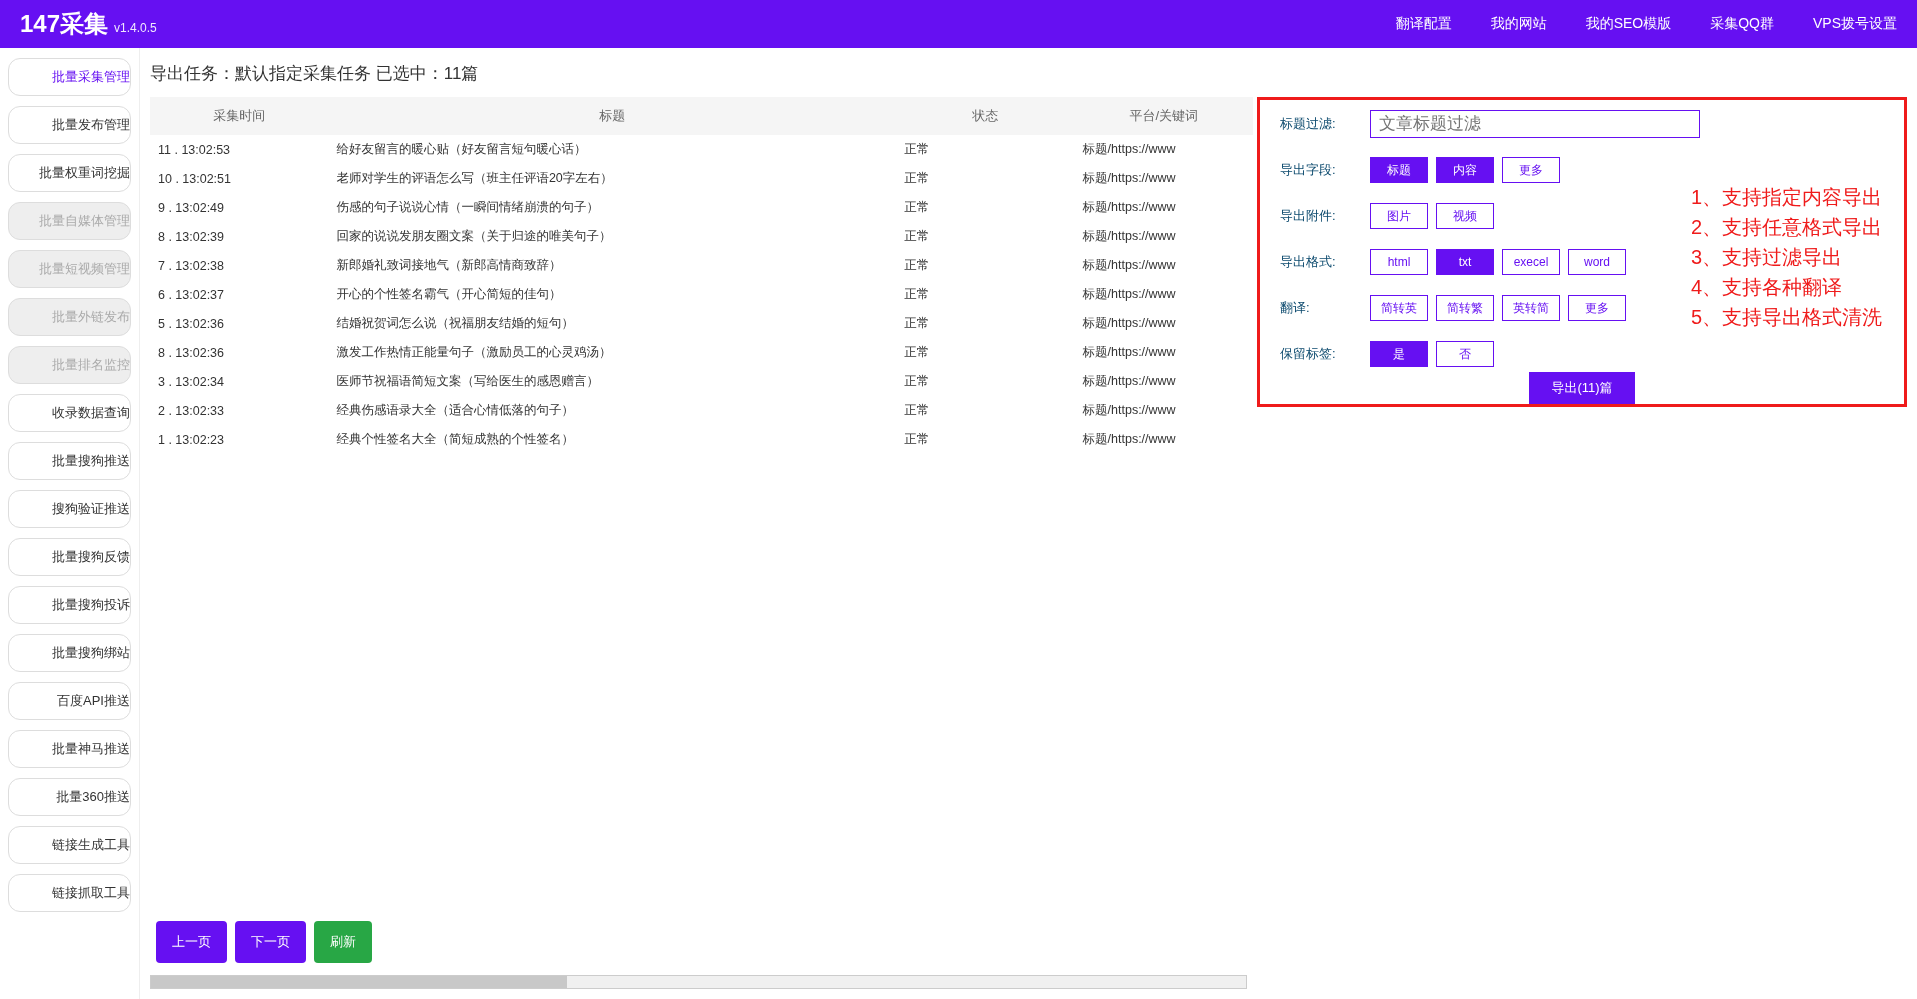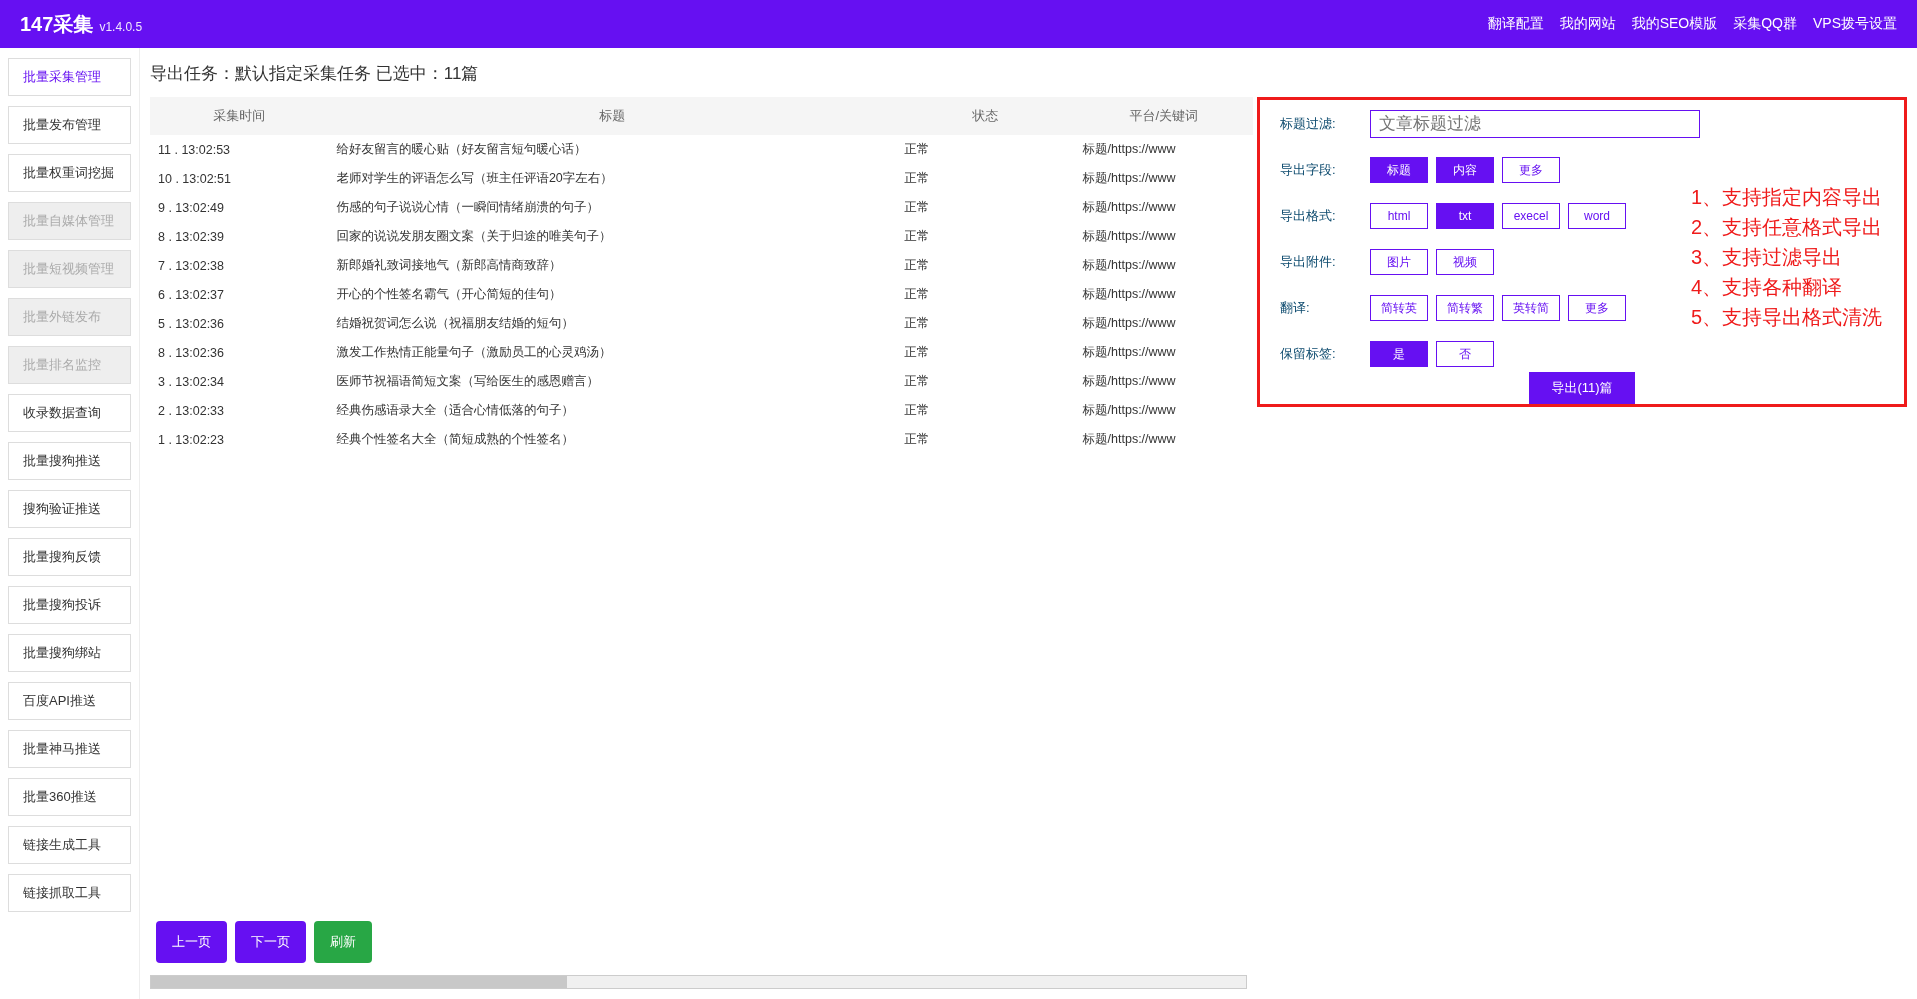--- a/index.html
+++ b/index.html
@@ -8,44 +8,44 @@
 .header {
   background: #6610f2;
   color: #fff;
   height: 48px;
   display: flex;
   align-items: center;
   padding: 0 20px;
   justify-content: space-between;
 }
 .header-left { display: flex; align-items: baseline; }
-.header-title { font-size: 20px; font-weight: bold; }
+.header-title { font-size: 24px; font-weight: bold; }
 .header-version { font-size: 12px; margin-left: 6px; opacity: 0.9; }
-.header-nav { display: flex; gap: 16px; font-size: 14px; }
+.header-nav { display: flex; gap: 39px; font-size: 14px; }
 .header-nav span { cursor: pointer; }
 
 .container { display: flex; height: calc(100vh - 48px); }
 
 .sidebar {
   width: 140px;
   background: #fff;
   border-right: 1px solid #eee;
   padding: 10px 8px;
   overflow-y: auto;
 }
 .sidebar-btn {
   display: block;
   width: 100%;
-  padding: 9px 14px;
+  padding: 9px 0;
   margin-bottom: 10px;
   border: 1px solid #ddd;
-  border-radius: 0;
+  border-radius: 12px;
   background: #fff;
   font-size: 13px;
-  text-align: left;
+  text-align: right;
   cursor: pointer;
   color: #333;
 }
 .sidebar-btn.active { color: #6610f2; }
 .sidebar-btn.disabled { background: #eee; color: #aaa; border-color: #ddd; cursor: not-allowed; }
 
 .main {
   flex: 1;
   display: flex;
   flex-direction: column;
@@ -254,33 +254,33 @@
         </div>
         <div class="panel-row">
           <div class="panel-label">导出字段:</div>
           <div class="panel-ctrls" id="fields">
               <button class="tag-btn solid">标题</button>
               <button class="tag-btn solid">内容</button>
               <button class="tag-btn">更多</button>
             </div>
         </div>
         <div class="panel-row">
+          <div class="panel-label">导出附件:</div>
+          <div class="panel-ctrls" id="attaches">
+              <button class="tag-btn">图片</button>
+              <button class="tag-btn">视频</button>
+            </div>
+        </div>
+        <div class="panel-row">
           <div class="panel-label">导出格式:</div>
           <div class="panel-ctrls" id="formats">
               <button class="tag-btn">html</button>
               <button class="tag-btn solid">txt</button>
               <button class="tag-btn">execel</button>
               <button class="tag-btn">word</button>
-            </div>
-        </div>
-        <div class="panel-row">
-          <div class="panel-label">导出附件:</div>
-          <div class="panel-ctrls" id="attaches">
-              <button class="tag-btn">图片</button>
-              <button class="tag-btn">视频</button>
             </div>
         </div>
         <div class="panel-row">
           <div class="panel-label">翻译:</div>
           <div class="panel-ctrls" id="translates">
               <button class="tag-btn">简转英</button>
               <button class="tag-btn">简转繁</button>
               <button class="tag-btn">英转简</button>
               <button class="tag-btn">更多</button>
             </div>

